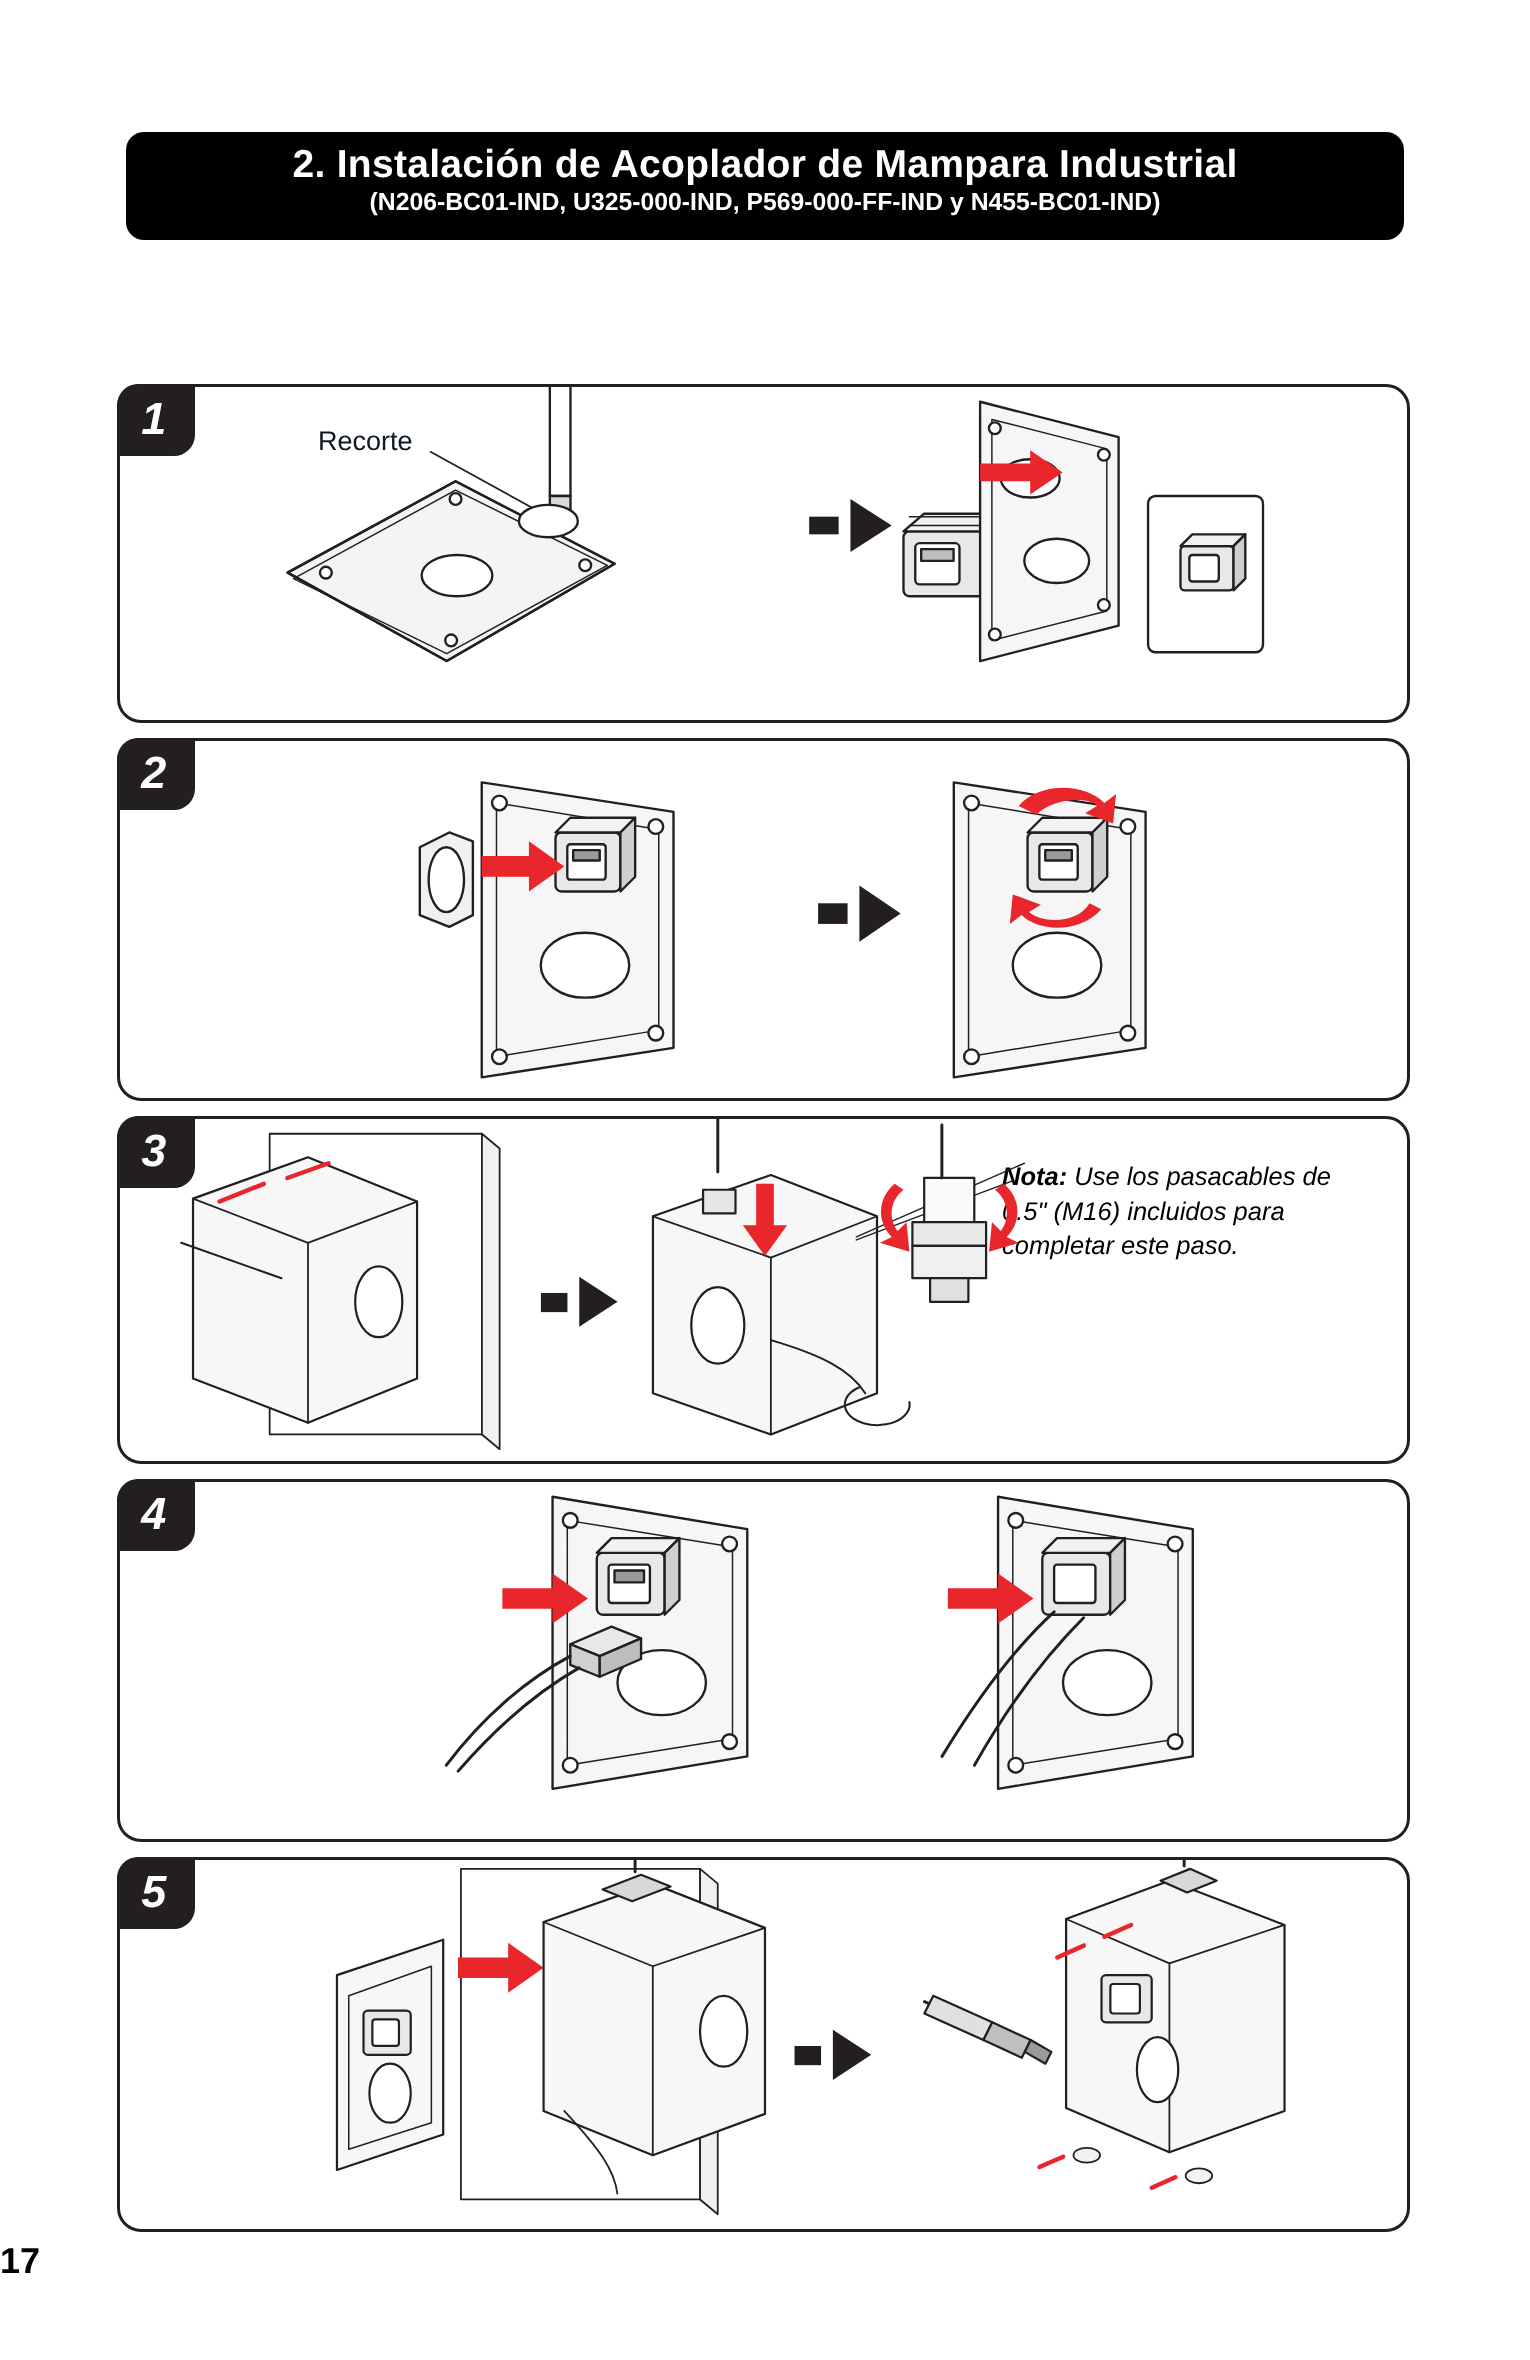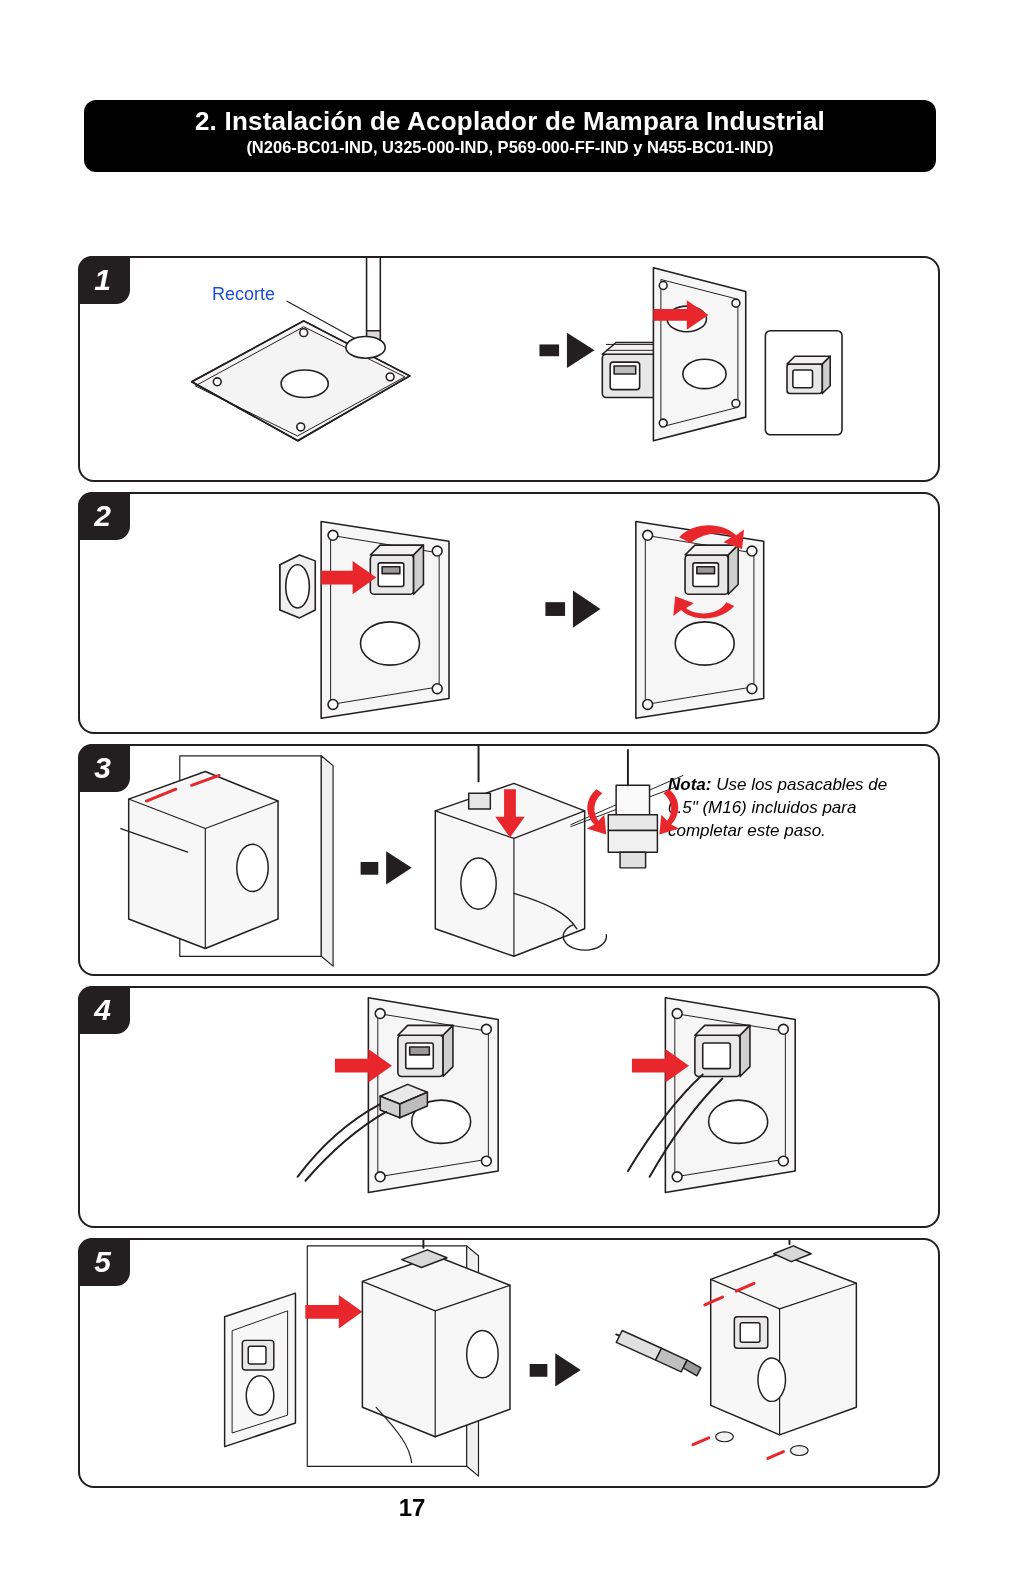--- a/index.html
+++ b/index.html
@@ -28,21 +28,20 @@
     left: 84px;
     top: 88px;
     width: 852px;
     height: 72px;
     background: #000000;
     border-radius: 12px;
     color: #ffffff;
     text-align: center;
     box-sizing: border-box;
     padding-top: 7px;
-    margin-top: 12px;
   }
   .header-title {
     font-size: 26px;
     font-weight: bold;
     letter-spacing: 0.2px;
     line-height: 1.12;
     white-space: nowrap;
   }
   .header-sub {
     font-size: 16.5px;
@@ -106,37 +105,36 @@
     font-size: 17px;
     font-style: italic;
     line-height: 1.35;
   }
   .callout b { font-weight: bold; font-style: italic; }
 
   .label-recorte {
     position: absolute;
     font-size: 18px;
     font-style: normal;
-    color: #1d4ed8;
+    color: #0f172a;
   }
 
   .figure {
     position: absolute;
     left: 0; top: 0;
     width: 100%;
     height: 100%;
     pointer-events: none;
   }
 
   .page-number {
     position: absolute;
     left: 0;
     top: 1494px;
     width: 824px;
-    text-align: center;
     font-size: 24px;
     font-weight: bold;
   }
 </style>
 </head>
 <body>
 
 <div class="page">
 
   <div class="header-bar">

